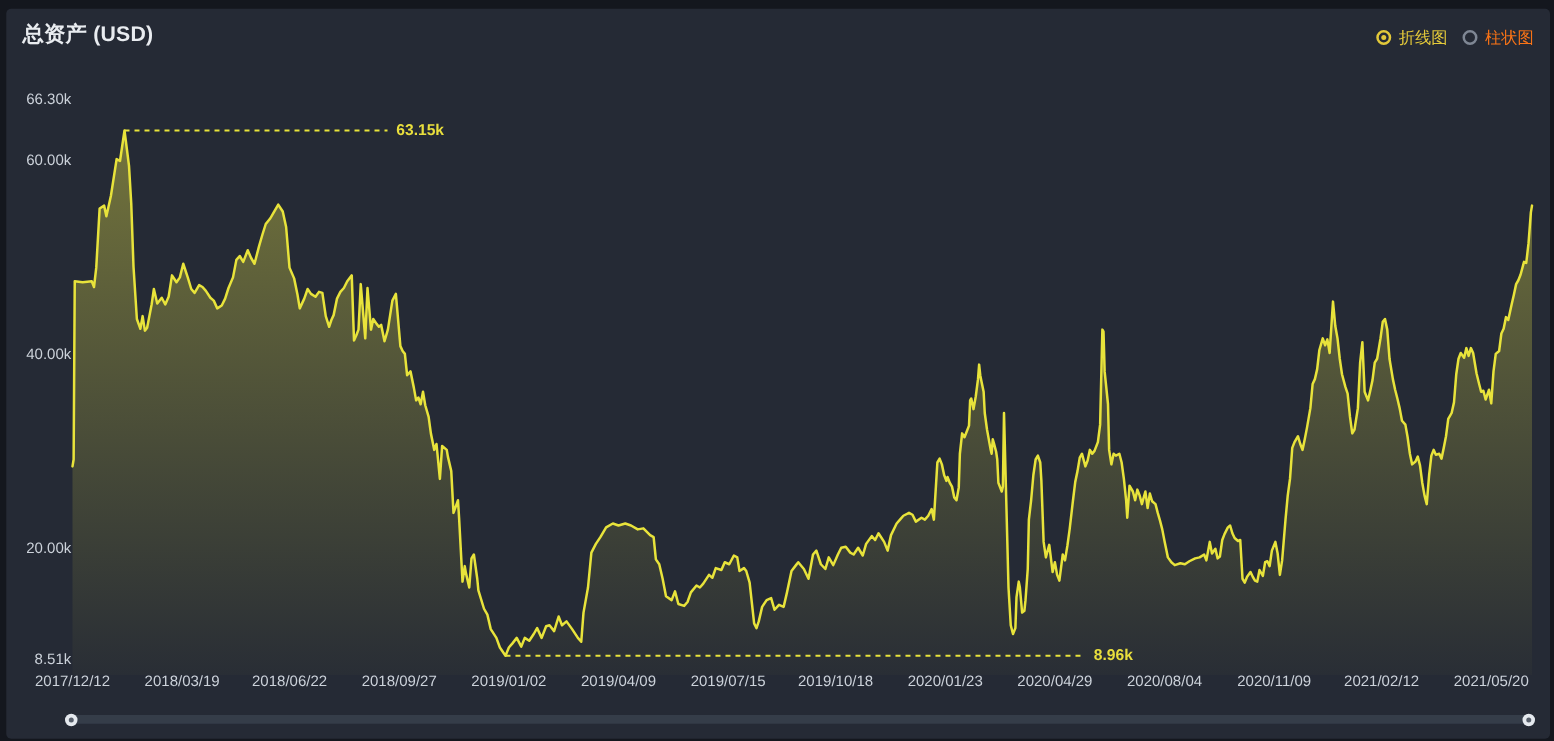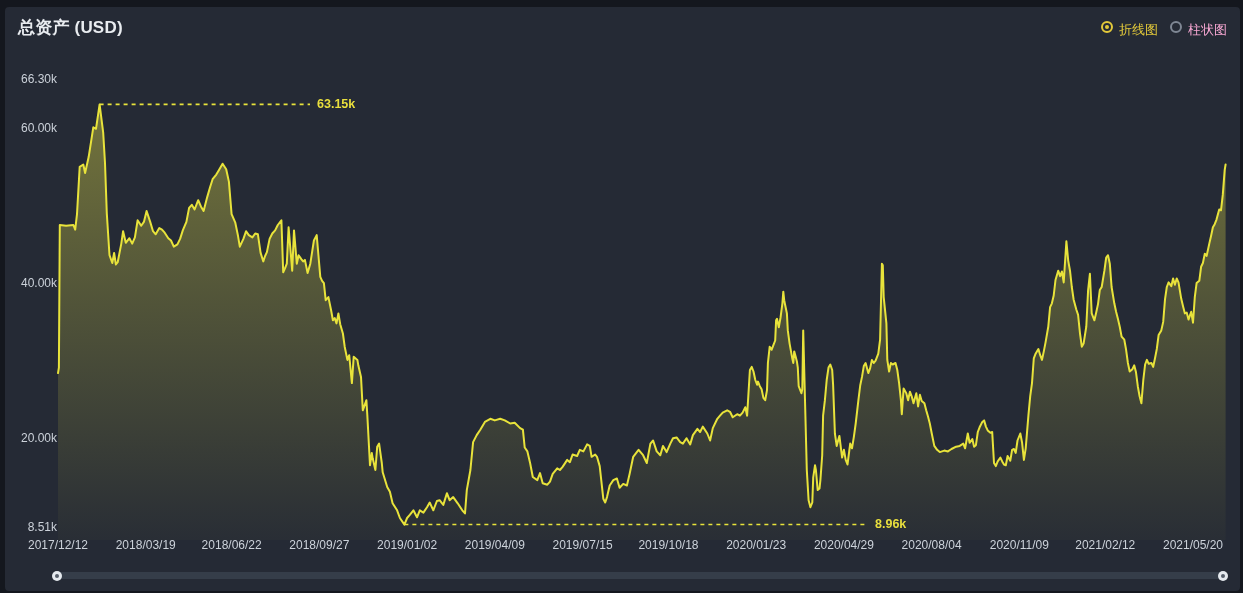--- a/index.html
+++ b/index.html
@@ -2,27 +2,27 @@
 <html><head>
 <meta charset="utf-8">
 <style>
   html,body{margin:0;padding:0;background:#14171e;width:1243px;height:593px;overflow:hidden;
     font-family:"Liberation Sans",sans-serif;}
   #stage{position:relative;width:1243px;height:593px;}
   #panel{position:absolute;left:5px;top:7px;right:3px;bottom:2px;background:#252a35;border-radius:4px;}
   #chart-svg{position:absolute;left:0;top:0;width:1243px;height:593px;}
   #title{position:absolute;left:18px;top:16px;font-size:17px;font-weight:bold;color:#e9ecf0;letter-spacing:.2px;}
   #legend{position:absolute;top:21px;right:16px;display:flex;align-items:center;gap:12px;font-size:13px;}
-  .legend-item{display:flex;gap:6px;cursor:pointer;}
+  .legend-item{display:flex;align-items:center;gap:6px;cursor:pointer;}
   .radio{width:12px;height:12px;border-radius:50%;box-sizing:border-box;position:relative;}
   .radio.sel{border:2px solid #e3c93a;}
   .radio.sel::after{content:"";position:absolute;left:2px;top:2px;width:4px;height:4px;border-radius:50%;background:#e3c93a;}
   .radio.unsel{border:2px solid #7f8794;}
   .legend-item.sel span.lbl{color:#e3c93a;}
-  .legend-item.unsel span.lbl{color:#f9a8d4;}
+  .legend-item.unsel span.lbl{color:#f97316;}
   #scrollbar-track{position:absolute;left:57px;top:572px;width:1166px;height:7px;background:#353d49;border-radius:4px;cursor:pointer;}
   .sb-handle{position:absolute;top:571px;width:10px;height:10px;border-radius:50%;background:#e5e9ee;cursor:ew-resize;}
   .sb-handle .dot{position:absolute;left:3px;top:3px;width:4px;height:4px;border-radius:50%;background:#565e6a;}
   #sb-left{left:52px;}
   #sb-right{left:1218px;}
 </style>
 </head>
 <body>
 
 <div id="stage">

